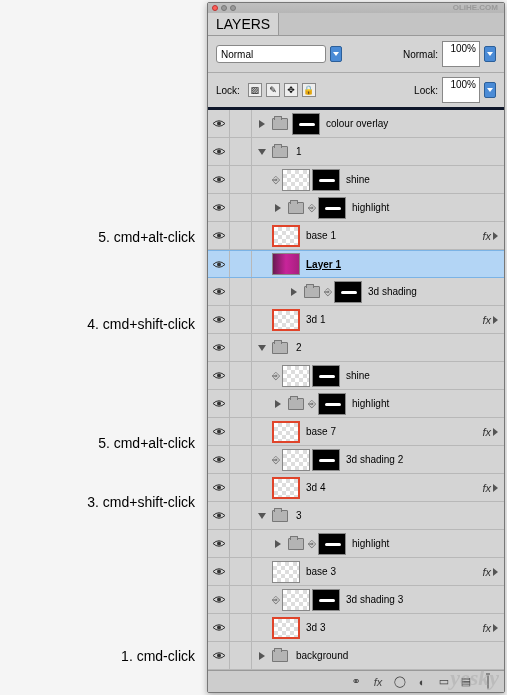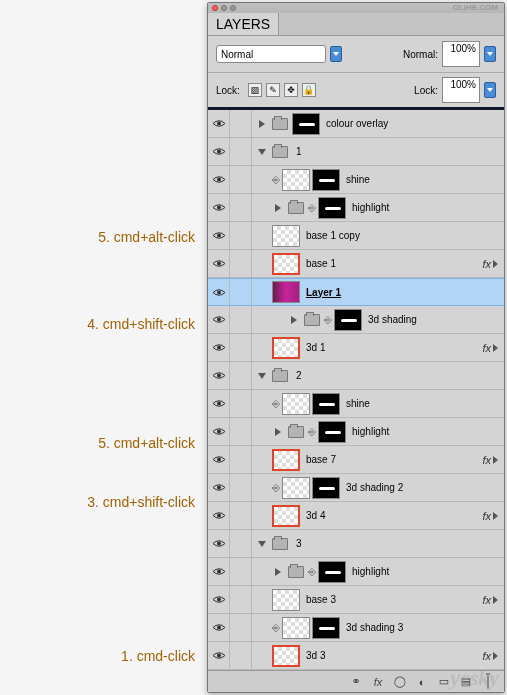--- a/index.html
+++ b/index.html
@@ -1,17 +1,17 @@
 <!DOCTYPE html>
 <html><head>
 <meta charset="utf-8">
 <style>
   * { box-sizing: border-box; margin: 0; padding: 0; font-family: "Lucida Grande", Helvetica, Arial, sans-serif; }
   body { background: #f5f5f5; width: 507px; height: 695px; position: relative; }
-  .annotation { position: absolute; color: #a16207; font-size: 14px; text-align: right; width: 190px; }
+  .annotation { position: absolute; color: #000000; font-size: 14px; text-align: right; width: 190px; }
   .panel { position: absolute; left: 207px; top: 2px; width: 298px; background: #d4d4d4; border: 1px solid #777; border-radius: 2px; box-shadow: 0 2px 6px rgba(0,0,0,.3); }
   .titlebar { height: 10px; background: linear-gradient(#bfbfbf,#b6b6b6); position: relative; }
   .dots { position: absolute; left: 4px; top: 2px; display: flex; gap: 3px; }
   .dots span { width: 6px; height: 6px; border-radius: 50%; background: #999; border: 1px solid #777; }
   .dots span:first-child { background: #ff5f57; border-color: #b33; }
   .brand { position: absolute; right: 6px; top: 0; color: #999; font-size: 8px; font-weight: bold; }
   .tabs { display: flex; background: #c4c4c4; border-bottom: 1px solid #999; font-size: 14px; }
   .tabs span { padding: 3px 8px; }
   .tabs .active { background: #d4d4d4; border-right: 1px solid #999; }
   .tabs .inactive { color: #777; }
@@ -154,32 +154,20 @@
       </div>
       <div class="layer">
         <div class="eye">
           <svg viewBox="0 0 14 9">
             <path d="M1 4.5 Q7 -1 13 4.5 Q7 10 1 4.5 Z" fill="none" stroke="#333" stroke-width="1"></path>
             <circle cx="7" cy="4.5" r="2" fill="#333"></circle>
           </svg>
         </div>
         <div class="linkcell"></div>
         <span class="ind" style="width:20px"></span>
-        <span class="thumb trans"></span>
-        <span class="name">base 1 copy</span>
-      </div>
-      <div class="layer">
-        <div class="eye">
-          <svg viewBox="0 0 14 9">
-            <path d="M1 4.5 Q7 -1 13 4.5 Q7 10 1 4.5 Z" fill="none" stroke="#333" stroke-width="1"></path>
-            <circle cx="7" cy="4.5" r="2" fill="#333"></circle>
-          </svg>
-        </div>
-        <div class="linkcell"></div>
-        <span class="ind" style="width:20px"></span>
         <span class="thumb trans red"></span>
         <span class="name">base 1</span>
         <span class="fx">fx</span>
         <span class="fxtri"></span>
       </div>
       <div class="layer sel">
         <div class="eye">
           <svg viewBox="0 0 14 9">
             <path d="M1 4.5 Q7 -1 13 4.5 Q7 10 1 4.5 Z" fill="none" stroke="#333" stroke-width="1"></path>
             <circle cx="7" cy="4.5" r="2" fill="#333"></circle>
@@ -365,20 +353,33 @@
             <path d="M1 4.5 Q7 -1 13 4.5 Q7 10 1 4.5 Z" fill="none" stroke="#333" stroke-width="1"></path>
             <circle cx="7" cy="4.5" r="2" fill="#333"></circle>
           </svg>
         </div>
         <div class="linkcell"></div>
         <span class="ind" style="width:20px"></span>
         <span class="thumb trans red"></span>
         <span class="name">3d 3</span>
         <span class="fx">fx</span>
         <span class="fxtri"></span>
+      </div>
+      <div class="layer">
+        <div class="eye">
+          <svg viewBox="0 0 14 9">
+            <path d="M1 4.5 Q7 -1 13 4.5 Q7 10 1 4.5 Z" fill="none" stroke="#333" stroke-width="1"></path>
+            <circle cx="7" cy="4.5" r="2" fill="#333"></circle>
+          </svg>
+        </div>
+        <div class="linkcell"></div>
+        <span class="ind" style="width:4px"></span>
+        <span class="tri "></span>
+        <span class="folder"></span>
+        <span class="name">background</span>
       </div>
     </div>
   <div class="footer">
     <span>⚭</span>
     <span><i>fx</i></span>
     <span>◯</span>
     <span>◐</span>
     <span>▭</span>
     <span>▤</span>
     <span><span class="ftrash"></span></span>

